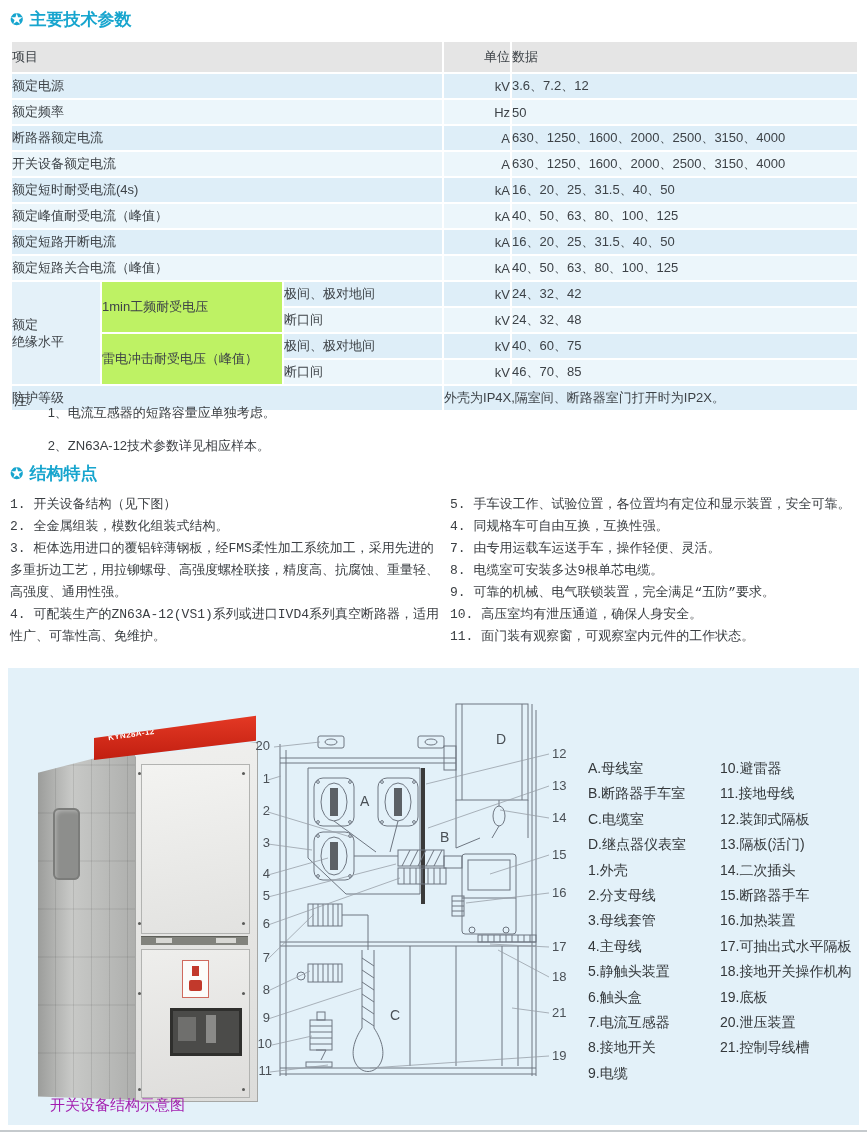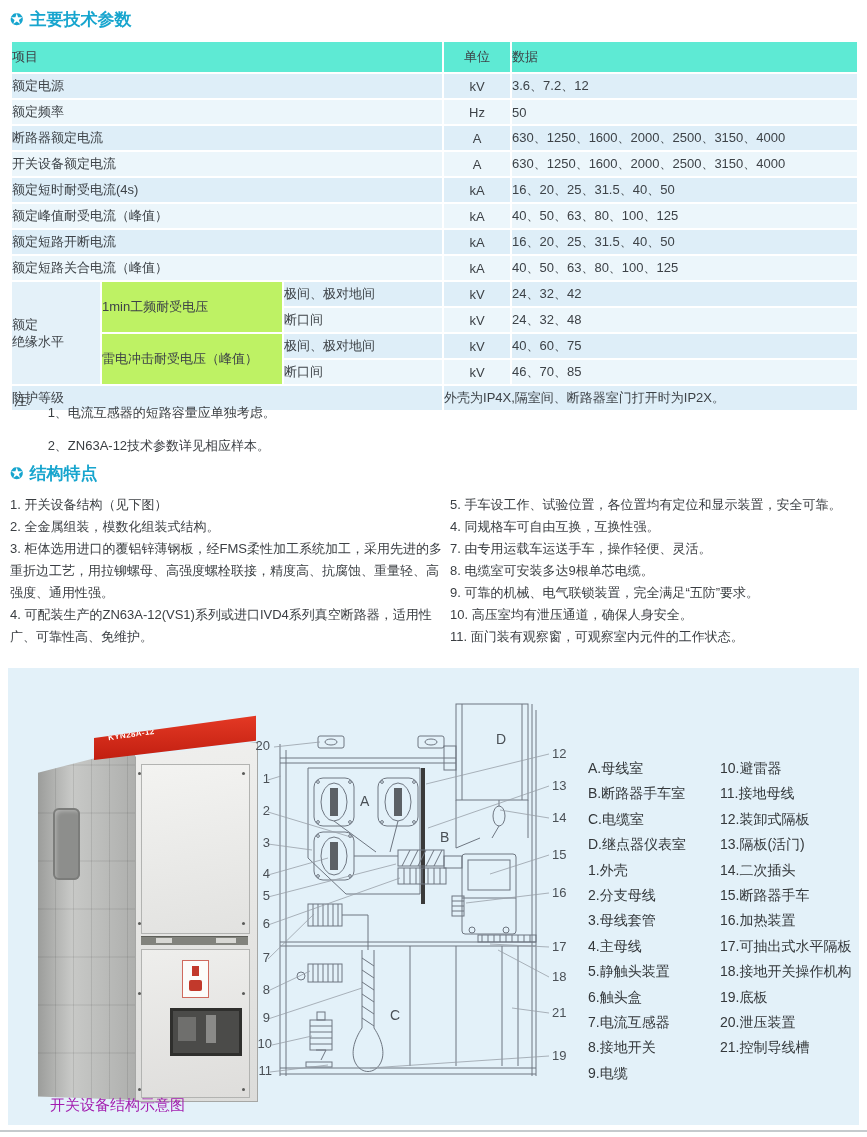--- a/index.html
+++ b/index.html
@@ -8,40 +8,40 @@
 
   
   .sec-h{position:absolute;left:10px;display:flex;align-items:center;gap:6px;
          color:#17a5ce;font-size:17px;font-weight:bold;}
   .sec-h .ic{font-size:16px;line-height:1;}
 
   
   table.spec{position:absolute;left:10px;top:40px;width:847px;border-collapse:collapse;
              table-layout:fixed;font-size:13px;color:#3d4247;}
   table.spec td{border:2px solid #fff;height:24px;padding:0;overflow:hidden;white-space:nowrap;}
-  tr.th{background:#5eead4;}
+  tr.th{background:#e5e5e5;}
   tr.th td{height:30px;}
   tr.ra{background:#deeef8;}
   tr.rb{background:#ecf6fb;margin-top:28px;}
   td.ci,td.cs{padding-left:14px;text-align:left;}
-  td.cu{text-align:center;}
+  td.cu{text-align:right;}
   td.cd,td.cp{padding-left:12px;text-align:left;}
   td.cg{background:#e4f1f9;padding-left:14px;line-height:17px;}
   td.cg2{background:#bef264;padding-left:10px;}
 
   
   .notes{position:absolute;left:14px;top:390px;display:flex;font-size:13px;line-height:21px;color:#3a3e42;}
   .notes .lbl{margin-right:5px;}
   .notes p{margin:12px;}
 
   
   .features{position:absolute;left:10px;top:494px;width:847px;font-size:13px;line-height:22px;color:#3a3e42;}
   .feat-left{position:absolute;left:0;top:0;width:432px;}
   .feat-right{position:absolute;left:440px;top:0;width:407px;}
-  .features p{margin:0;}
+  .features p{margin:0;font-family:Liberation Mono, monospace;}
 
   
   .panel{position:absolute;left:8px;top:668px;width:851px;height:457px;background:#e3f1f9;}
   .legend{position:absolute;left:580px;top:88px;display:flex;font-size:14px;color:#34383b;}
   .legend .lcol1{width:132px;}
   .legend .lcol2{width:150px;}
   .legend span{display:block;line-height:25.4px;white-space:nowrap;}
   .caption{position:absolute;left:42px;top:428px;font-size:15px;color:#a21caf;}
 
   

